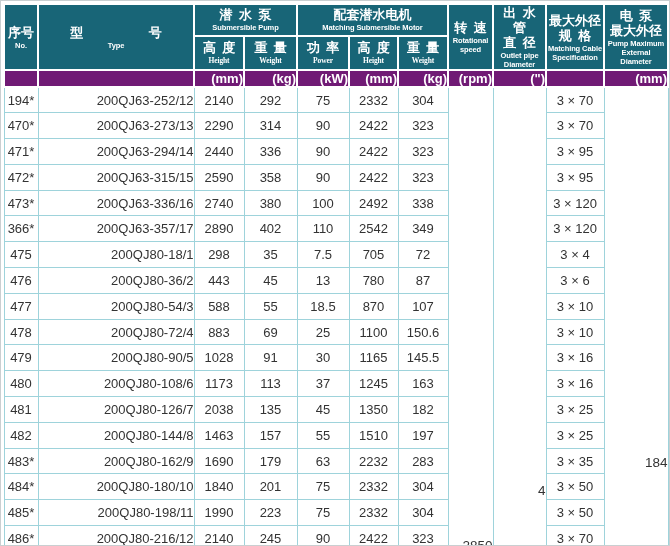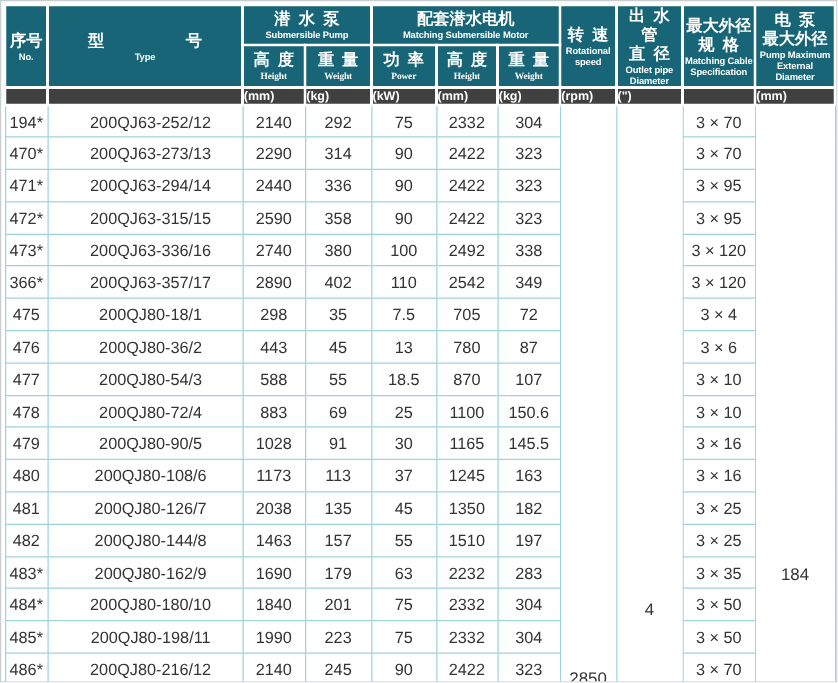--- a/index.html
+++ b/index.html
@@ -34,66 +34,66 @@
   thead tr.group-row th { height: 29px; }
   thead tr.sub-row th { height: 31px; font-family: Liberation Serif, serif; }
   .zh {
     display: block;
     font-size: 13px;
     font-weight: bold;
     line-height: 15px;
     white-space: pre-line;
     word-spacing: 3px;
   }
-  .zh-spread { word-spacing: 62px; font-family: Liberation Serif, serif; }
+  .zh-spread { word-spacing: 62px; }
   .en {
     display: block;
     font-size: 7.5px;
     font-weight: bold;
     line-height: 9px;
     white-space: pre-line;
     letter-spacing: -0.1px;
     margin-top: 1px;
   }
 
   
   tr.units-row td {
-    background: #404040;
+    background: #701a75;
     color: #ffffff;
     border: 2px solid #ffffff;
     height: 14px;
-    font-size: 10px;
+    font-size: 13px;
     font-weight: bold;
-    text-align: left;
+    text-align: right;
     padding: 0;
   }
 
   
   tbody td {
     border: 1px solid #9ed3db;
     background: #ffffff;
     color: #333333;
     font-size: 13px;
     text-align: center;
     height: 25.8px;
     padding: 0;
     overflow: hidden;
   }
   tbody td.c-type {
-    text-align: center;
+    text-align: right;
     padding-left: 9px;
   }
   tbody td.merged {
     position: relative;
     vertical-align: top;
   }
   .m-val {
     position: absolute;
     left: 0; width: 100%;
-    text-align: center;
+    text-align: right;
     font-size: 13.5px;
     line-height: 16px;
     color: #333333;
   }
   .m-val-diameter { top: 367px; }
   .m-val-outlet   { top: 395px; }
   .m-val-speed    { top: 450px; }
 </style>
 </head>
 <body>

